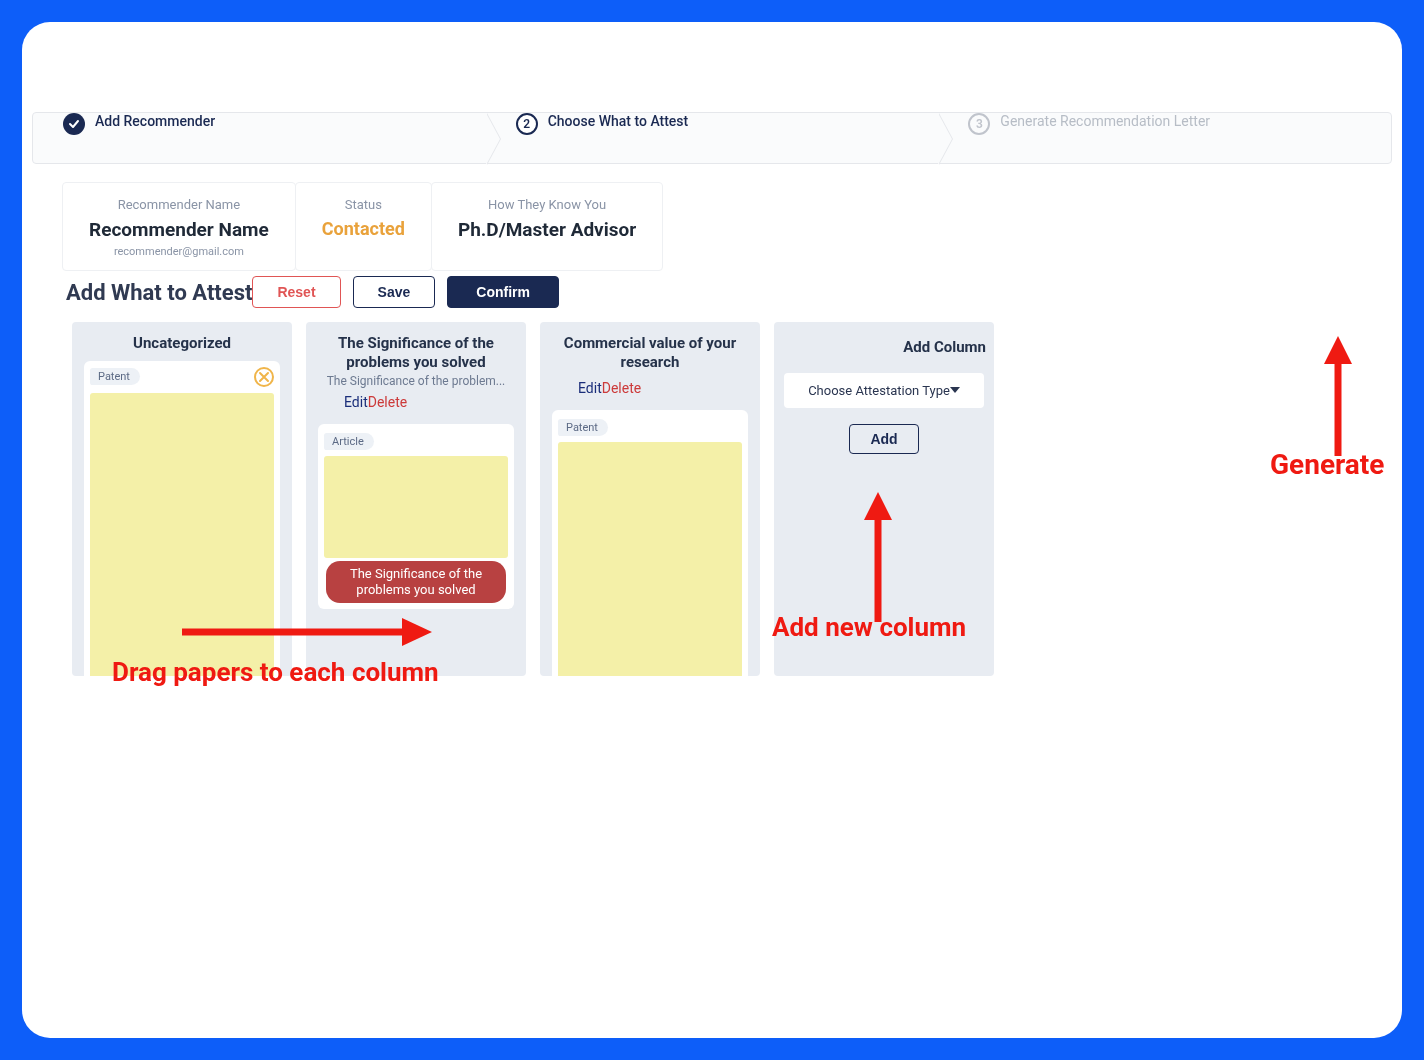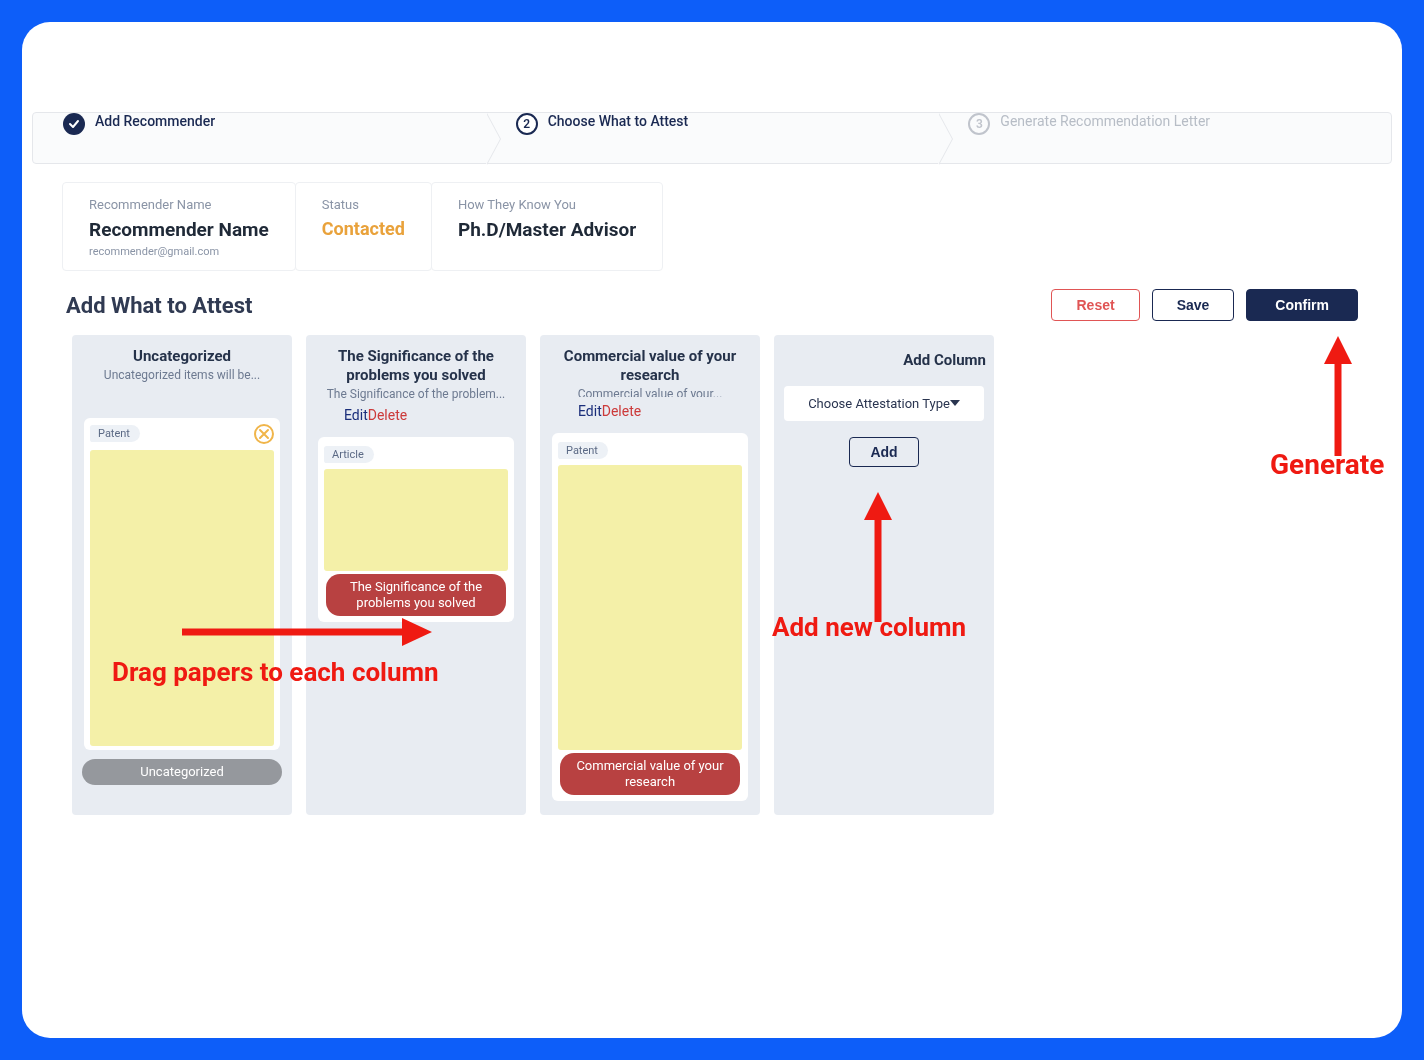--- a/index.html
+++ b/index.html
@@ -81,54 +81,55 @@
   .info-row {
     display: flex;
     margin: 18px 10px 0 40px;
     gap: 0;
   }
   .info-card {
     background: #fff;
     border: 1px solid #eef0f3;
     border-radius: 4px;
     padding: 14px 26px 12px 26px;
+    text-align: center;
     margin-right: -1px;
   }
   .info-card .lbl { font-size: 13px; color: #8a94a6; margin-bottom: 6px; }
   .info-card .val { font-size: 19px; font-weight: 700; color: #1f2937; }
   .info-card .sub { font-size: 11px; color: #8a94a6; margin-top: 4px; }
   .info-card .status-contacted { color: #e9a23b; font-weight: 700; font-size: 18px; }
 
   
   .attest-header {
     display: flex;
-    justify-content: space-between;
+    justify-content: flex-start;
     align-items: center;
-    margin: 18px 44px 0 44px;
+    margin: 5px 44px 0 44px;
   }
   .attest-title { font-size: 22px; font-weight: 700; color: #303a52; }
   .btn-row { display:flex; gap:12px; }
   .btn {
     padding: 7px 24px;
     font-size: 14px;
     font-weight: 600;
     border-radius: 4px;
     cursor: pointer;
     background: #fff;
   }
   .btn-reset { border: 1.5px solid #e05555; color: #e05555; }
   .btn-save  { border: 1.5px solid #1a2952; color: #1a2952; }
   .btn-confirm { border: 1.5px solid #1a2952; background:#1a2952; color:#fff; padding:7px 28px; }
 
   
   .columns {
     display: flex;
     gap: 14px;
     margin: 14px 44px 0 50px;
-    height: 480px;
+    height: 354px;
     overflow: hidden;
   }
   .col {
     background: #e8ecf2;
     border-radius: 4px;
     width: 220px;
     flex: 0 0 220px;
     display: flex;
     flex-direction: column;
     padding: 12px 8px 8px 8px;

